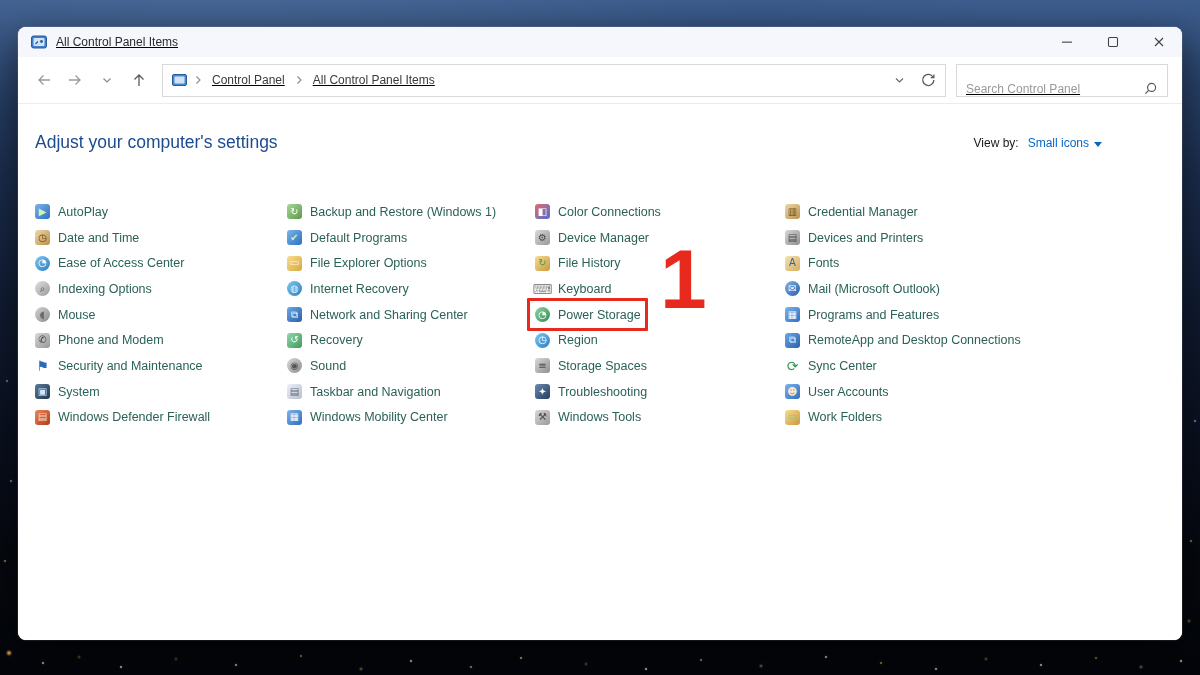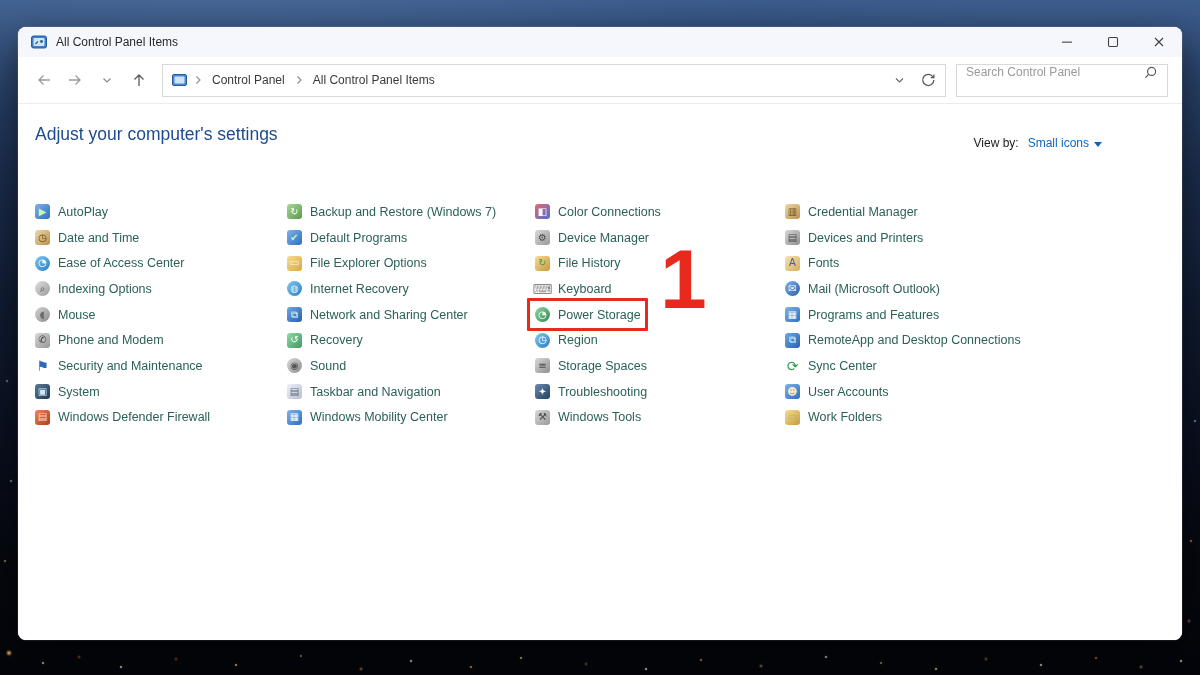--- a/index.html
+++ b/index.html
@@ -28,20 +28,21 @@
       1140px 666px 2px 0 #ffc97f, 1180px 660px 1px 0 #ffeebf,
       4px 560px 1px 0 #cfa05f, 10px 480px 1px 0 #9fb0cf, 6px 380px 1px 0 #8fa0bf,
       1190px 540px 1px 0 #cfa05f, 1194px 420px 1px 0 #9fb0cf, 1188px 620px 2px 0 #ffbf6f;
   }
 
   
   .window {
     position:absolute; left:18px; top:27px; width:1164px; height:613px;
     background:#fff; border-radius:8px; overflow:hidden;
     box-shadow:0 12px 38px rgba(0,0,0,.55), 0 0 0 1px rgba(255,255,255,.12);
+    text-decoration:underline;
   }
 
   
   .titlebar {
     height:30px; background:#f5f7fc; display:flex; align-items:center;
     padding-left:13px;
   }
   .titlebar .app-icon { margin-right:9px; display:flex; }
   .titlebar .title { font-size:12px; color:#2a2a2a; flex:1; }
   .win-controls { display:flex; height:30px; }
@@ -54,32 +55,32 @@
   }
   .nav-btns { display:flex; align-items:center; gap:6px; margin-right:10px; }
   .nav-btn { width:26px; height:26px; display:flex; align-items:center; justify-content:center; cursor:pointer; border-radius:3px; }
   .addressbar {
     flex:1; height:33px; border:1px solid #d9d9d9; display:flex; align-items:center;
     padding:0 9px; gap:7px; font-size:12px; color:#3a3a3a; margin-right:10px; background:#fff;
   }
   .addressbar .crumb { cursor:pointer; padding:2px 3px; }
   .addr-right { margin-left:auto; display:flex; align-items:center; gap:14px; }
   .searchbox {
-    width:212px; height:33px; border:1px solid #d9d9d9; display:flex; align-items:flex-start;
+    width:212px; height:33px; border:1px solid #d9d9d9; display:flex; align-items:flex-end;
     padding:0 9px; background:#fff;
   }
   .searchbox input {
     border:none; outline:none; flex:1; font-size:12px; color:#3a3a3a; width:100px;
     font-family:"Liberation Sans","DejaVu Sans",sans-serif; background:transparent;
   }
   .searchbox input::placeholder { color:#9a9a9a; }
 
   
   .content { position:relative; height:536px; background:#fff; }
-  .page-heading { position:absolute; left:17px; top:20px; font-size:17.5px; color:#1c4b8f; }
+  .page-heading { position:absolute; left:17px; top:28px; font-size:17.5px; color:#1c4b8f; }
   .view-by { position:absolute; right:80px; top:32px; display:flex; align-items:center; gap:9px; font-size:12px; }
   .view-by .vb-label { color:#1a1a1a; }
   .view-by .vb-value { color:#0b66c2; cursor:pointer; display:flex; align-items:center; gap:5px; }
   .caret { width:0; height:0; border-left:4px solid transparent; border-right:4px solid transparent; border-top:5px solid #0b66c2; margin-top:2px; }
 
   .grid {
     position:absolute; left:17px; top:95px;
     display:grid; grid-template-columns:252px 248px 250px 380px;
     grid-template-rows:repeat(9,25.7px); grid-auto-flow:column;
   }
@@ -244,21 +245,21 @@
               <span class="label">Security and Maintenance</span>
             </div><div class="item">
               <span class="icon square" style="background: linear-gradient(135deg, rgb(90, 122, 154), rgb(34, 56, 78)); color: rgb(207, 232, 255);">▣</span>
               <span class="label">System</span>
             </div><div class="item">
               <span class="icon square" style="background: linear-gradient(135deg, rgb(232, 135, 90), rgb(176, 60, 28)); color: rgb(255, 217, 192);">▤</span>
               <span class="label">Windows Defender Firewall</span>
             </div></div>
         <div style="display:contents"><div class="item">
               <span class="icon square" style="background: linear-gradient(135deg, rgb(168, 216, 152), rgb(90, 154, 74)); color: rgb(255, 255, 255);">↻</span>
-              <span class="label">Backup and Restore (Windows 7)</span>
+              <span class="label">Backup and Restore (Windows 1)</span>
             </div><div class="item">
               <span class="icon square" style="background: linear-gradient(135deg, rgb(127, 179, 232), rgb(45, 111, 194)); color: rgb(200, 245, 184);">✔</span>
               <span class="label">Default Programs</span>
             </div><div class="item">
               <span class="icon square" style="background: linear-gradient(135deg, rgb(247, 221, 144), rgb(217, 168, 63)); color: rgb(255, 248, 224);">▭</span>
               <span class="label">File Explorer Options</span>
             </div><div class="item">
               <span class="icon circle" style="background: linear-gradient(135deg, rgb(126, 200, 239), rgb(45, 126, 194)); color: rgb(232, 246, 255);">◍</span>
               <span class="label">Internet Recovery</span>
             </div><div class="item">

